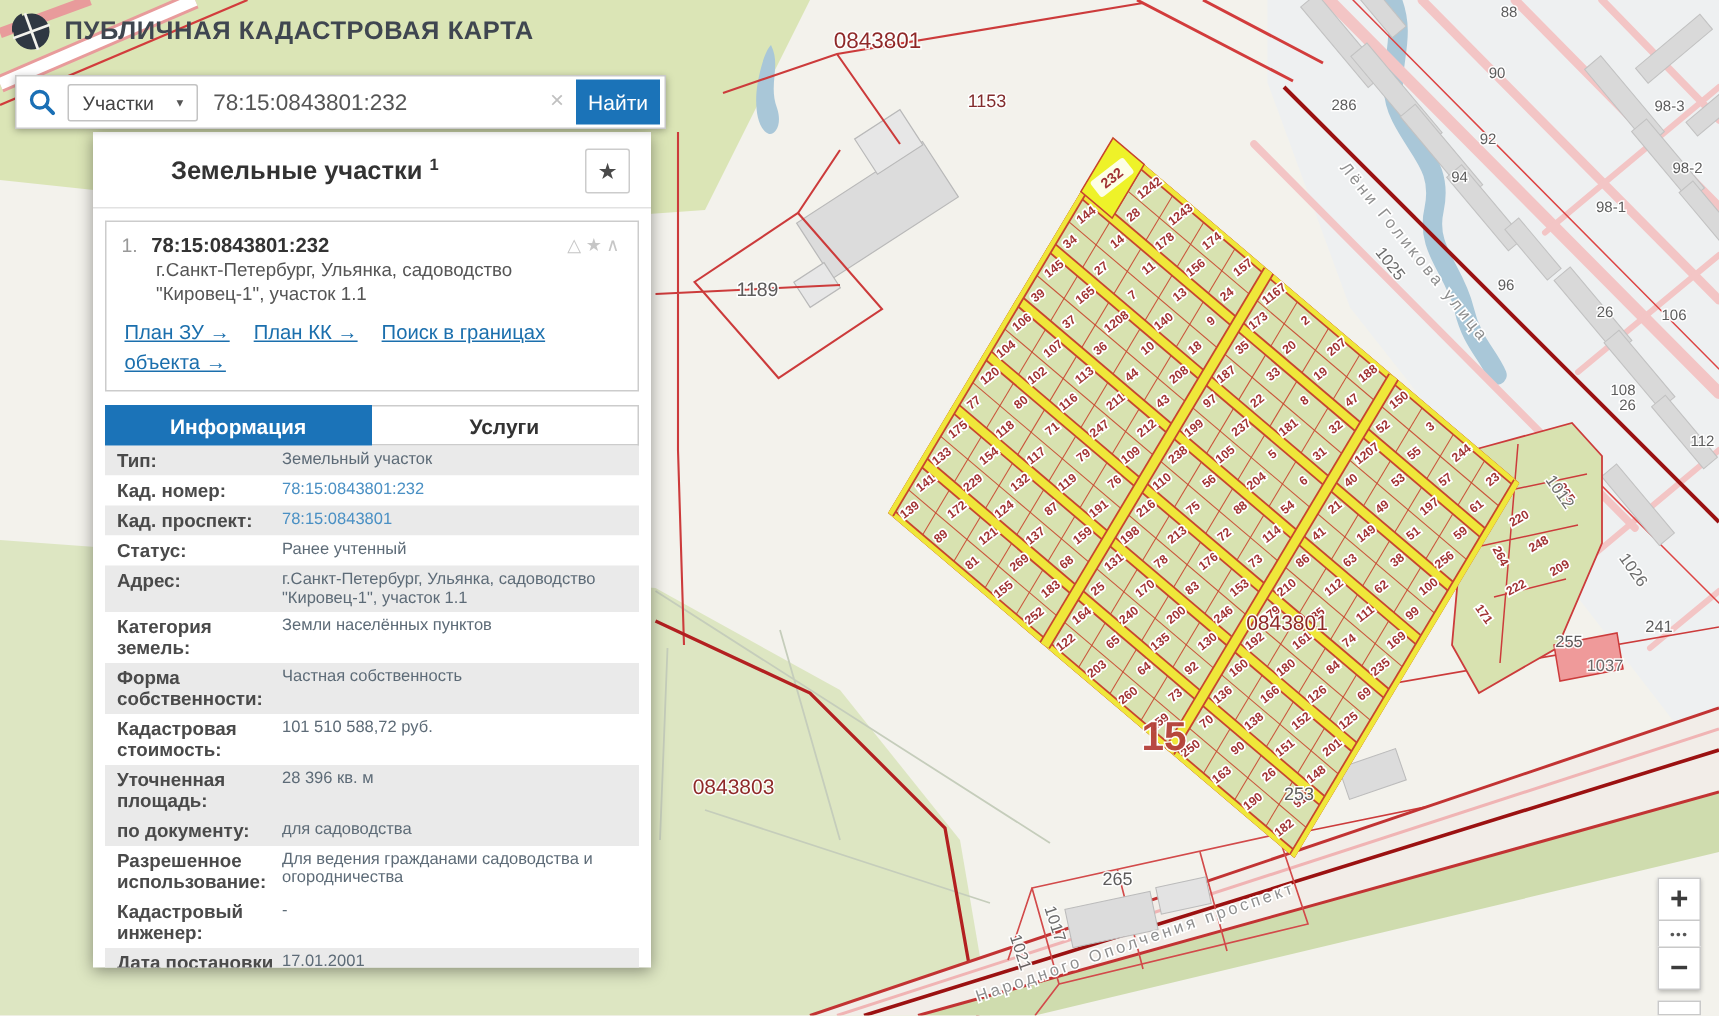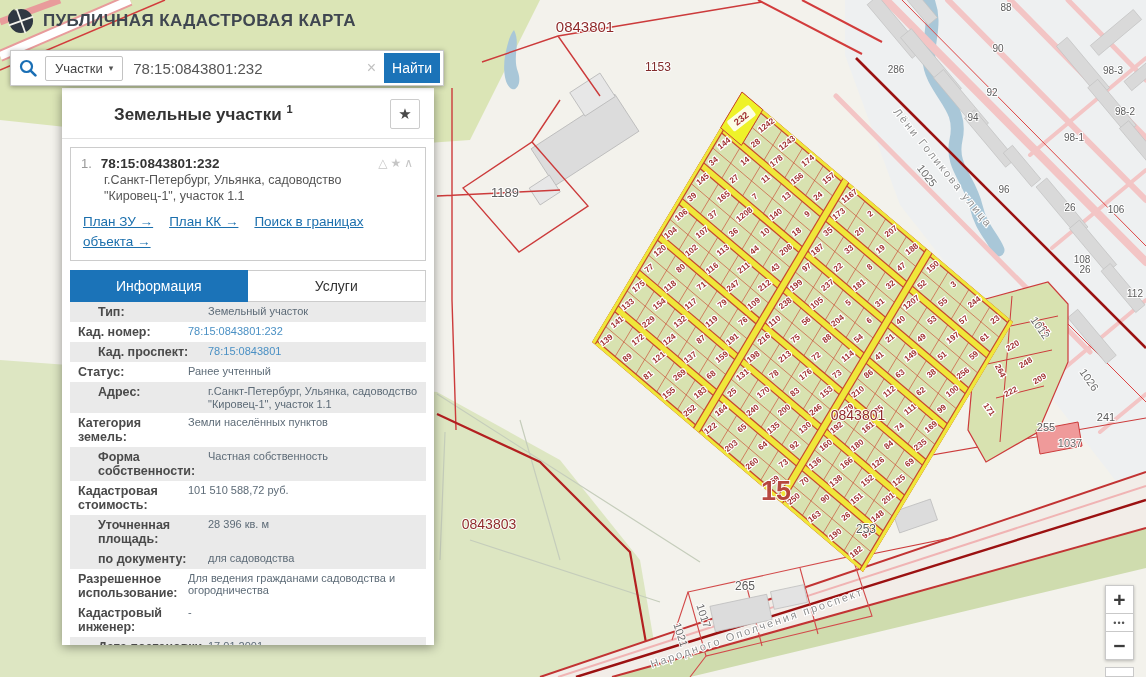--- a/index.html
+++ b/index.html
@@ -8,21 +8,21 @@
   #map-svg{position:absolute;left:0;top:0;width:1146px;height:677px;}
 
   
   #app-header{position:absolute;left:8px;top:8px;display:flex;align-items:center;gap:9px;z-index:5;}
   #app-title{font-size:17px;font-weight:bold;color:#3f4650;letter-spacing:.4px;}
 
   
   #search-bar{position:absolute;left:10px;top:50px;width:434px;height:36px;background:#fff;
               border:1px solid #c9c9c9;box-shadow:0 1px 5px rgba(0,0,0,.35);display:flex;
               align-items:center;padding:0 0 0 8px;box-sizing:border-box;z-index:6;}
-  #category-select{display:flex;align-items:center;gap:6px;border:1px solid #c3c3c3;border-radius:2px;
+  #category-select{display:flex;align-items:center;gap:15px;border:1px solid #c3c3c3;border-radius:2px;
               padding:4px 9px;font-size:13px;color:#444;background:#fff;margin:0 8px;cursor:pointer;white-space:nowrap;}
   #category-caret{font-size:9px;color:#555;}
   #search-input{flex:1;border:none;outline:none;font-size:15px;color:#555;min-width:0;
               font-family:"Liberation Sans",sans-serif;}
   #clear-search{color:#c0c0c0;font-size:16px;padding:0 8px;cursor:pointer;}
   #search-submit{background:#1b73b8;color:#fff;border:none;font-size:14px;height:30px;
               padding:0 8px;margin-right:3px;cursor:pointer;font-family:"Liberation Sans",sans-serif;}
 
   
   #panel{position:absolute;left:62px;top:88px;width:372px;height:557px;background:#fff;
@@ -35,27 +35,27 @@
          align-items:center;justify-content:center;font-size:15px;color:#4a4a4a;cursor:pointer;background:#fff;}
   .result-card{margin:8px 8px 0;border:1px solid #ccc;padding:8px 10px 9px;position:relative;}
   .result-head{display:flex;gap:9px;}
   .result-index{color:#999;font-size:13px;}
   .result-num{font-weight:bold;font-size:13.5px;color:#333;}
   .result-addr{font-size:12.5px;color:#555;margin:2px 0 0 23px;line-height:1.25;width:270px;}
   .card-icons{position:absolute;top:8px;right:9px;color:#c6c6c6;font-size:12px;letter-spacing:3px;}
   .card-links{margin:8px 0 0 2px;font-size:13.5px;line-height:1.45;}
   .card-links a{color:#1b6fad;text-decoration:underline;margin-right:16px;cursor:pointer;}
   .tabs{display:flex;margin:9px 8px 0;}
-  .tab{flex:1;height:32px;display:flex;align-items:center;justify-content:center;
-       font-size:14px;font-weight:normal;cursor:pointer;box-sizing:border-box;}
+  .tab{flex:1;height:27px;display:flex;align-items:center;justify-content:center;
+       font-size:14px;font-weight:bold;cursor:pointer;box-sizing:border-box;}
   .tab.active{background:#1b73b8;color:#fff;}
   .tab.inactive{background:#fff;color:#333;border:1px solid #ccc;border-left:none;}
   #info-table{margin:0 8px;}
   .row{display:flex;padding:3px 0;}
-  .row.odd{background:#eaeaea;padding-left:20px;}
+  .row.odd{background:#eaeaea;}
   .row.even{background:#fff;}
   .lbl{width:118px;min-width:118px;padding-left:8px;font-size:12.5px;font-weight:bold;
        color:#4a4a4a;line-height:1.12;box-sizing:border-box;}
   .val{flex:1;font-size:11px;color:#5d6b77;line-height:1.12;padding-right:6px;}
   .val.lnk{color:#4a90c4;}
 
   
   #zoom-control{position:absolute;left:1105px;top:585px;width:29px;z-index:5;
        box-shadow:0 1px 3px rgba(0,0,0,.25);}
   .zbtn{background:#fff;border:1px solid #c9c9c9;color:#3c3c3c;display:flex;align-items:center;

